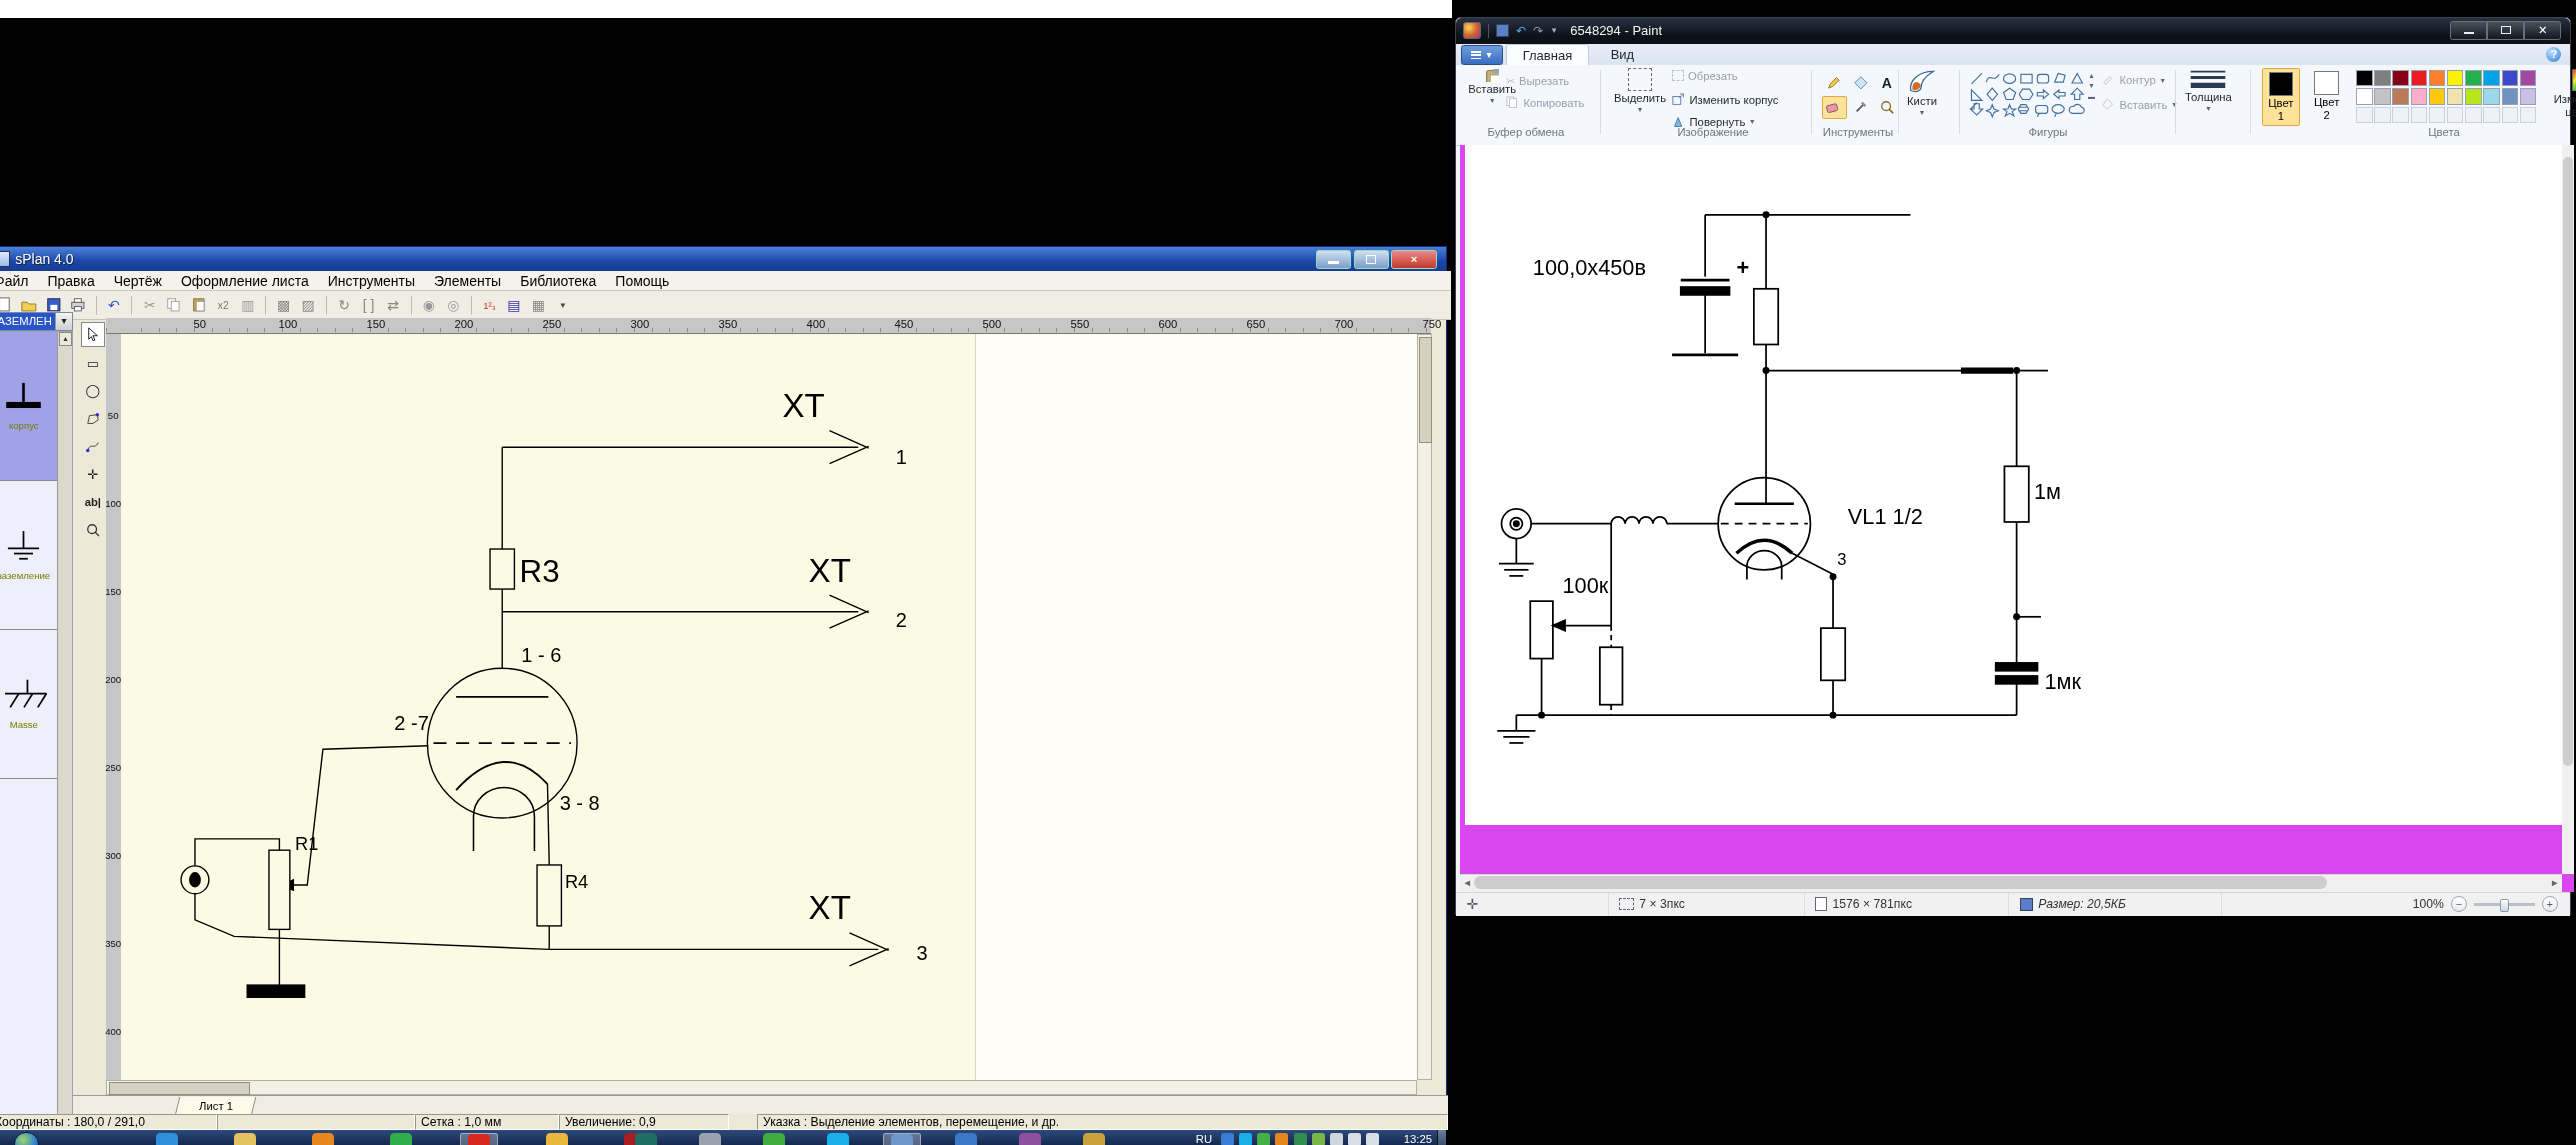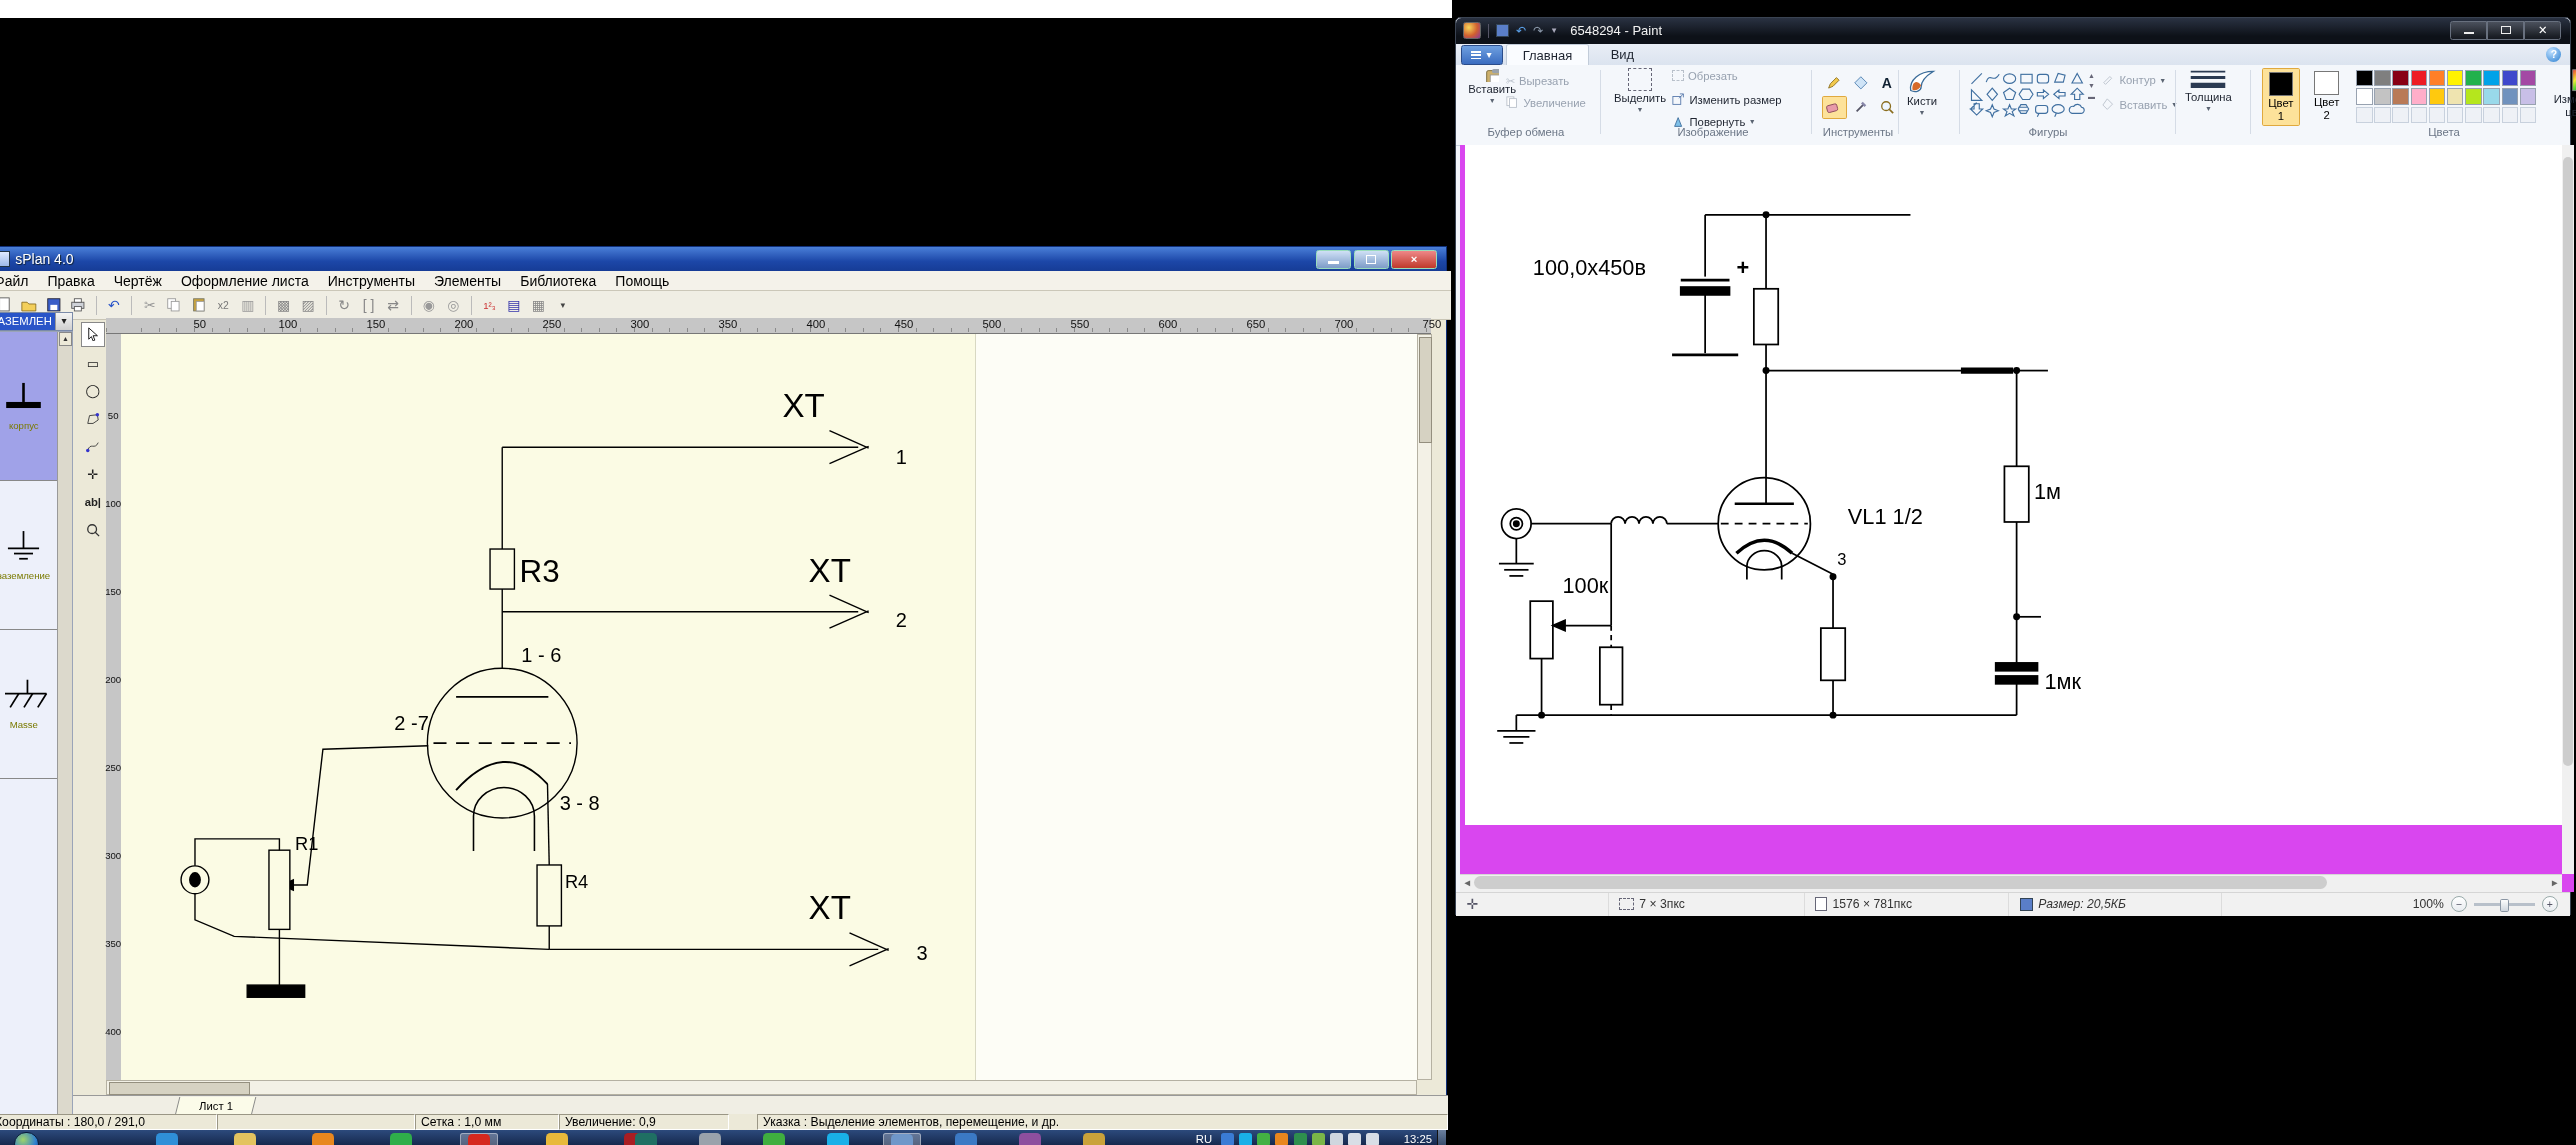--- a/index.html
+++ b/index.html
@@ -501,40 +501,40 @@
       </div>
       <div class="smallrow gray" style="left:50px;top:10.4px;">
           <span style="color:#b8c0ca;">✂</span>
           <span>Вырезать</span>
         </div>
       <div class="smallrow gray" style="left:50px;top:31px;">
           <svg class="icon16" width="12.2" height="12.2" viewBox="0 0 16 16">
             <rect x="1" y="1" width="8" height="10" fill="#fff" stroke="#b8c0ca"></rect>
             <rect x="4" y="3" width="8" height="10" fill="#fff" stroke="#b8c0ca"></rect>
           </svg>
-          <span>Увеличение</span>
+          <span>Копировать</span>
         </div>
       <div class="rib-label" style="left:70px;">Буфер обмена</div>
       <div class="rib-sep" style="left:144px;"></div>
 
       <div class="bigbtn" style="left:158px;">
         <div class="mini-dashed" style="width:22.6px;height:21px;"></div>
         <span class="cap">Выделить</span>
           <span class="dda">▼</span>
       </div>
       <div class="smallrow gray" style="left:216px;top:5.2px;">
           <span class="mini-dashed" style="width:10.4px;height:8.7px;border-color:#b8c0ca;"></span>
           <span>Обрезать</span>
         </div>
       <div class="smallrow" style="left:216px;top:28px;">
           <svg class="icon16" width="12.2" height="12.2" viewBox="0 0 16 16">
             <rect x="1" y="4" width="9" height="9" fill="none" stroke="#5577aa"></rect>
             <path d="M8,6 L13,1 M13,1 h-4 M13,1 v4" stroke="#5577aa" fill="none"></path>
           </svg>
-          <span>Изменить размер</span>
+          <span>Изменить корпус</span>
         </div>
       <div class="smallrow" style="left:216px;top:50px;">
           <svg class="icon16" width="12.2" height="12.2" viewBox="0 0 16 16">
             <path d="M3,13 L7,3 L11,13 Z" fill="#7ec0e8" stroke="#3a6c9a"></path>
           </svg>
           <span>Повернуть</span>
           <span class="dda">▼</span>
         </div>
       <div class="rib-label" style="left:257px;">Изображение</div>
       <div class="rib-sep" style="left:355px;"></div>

